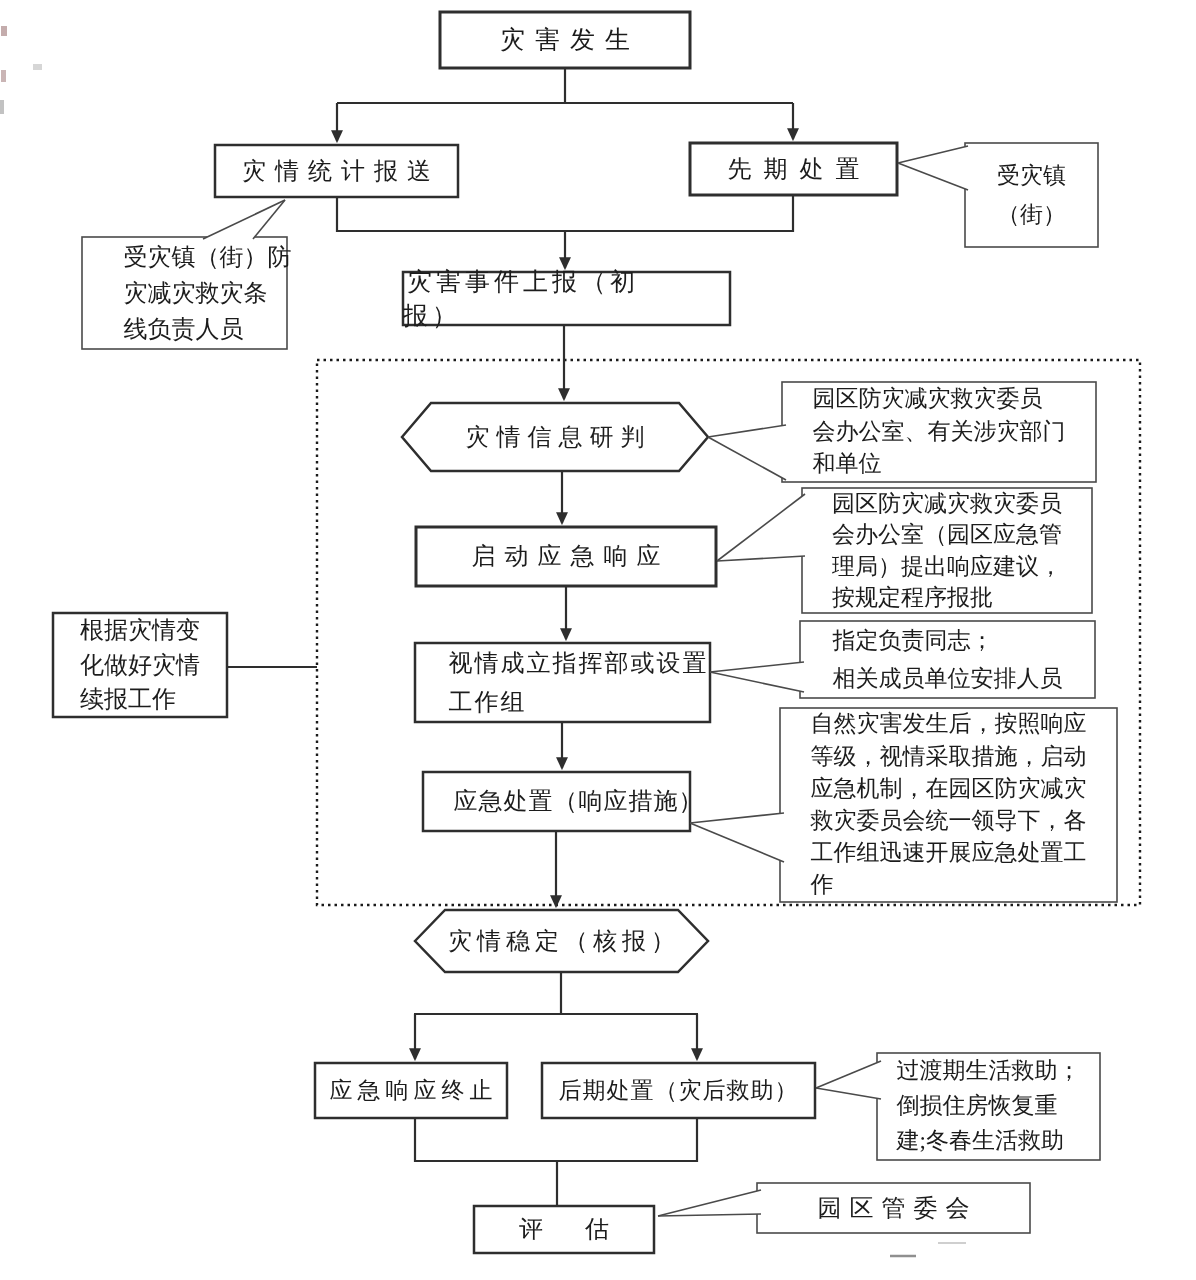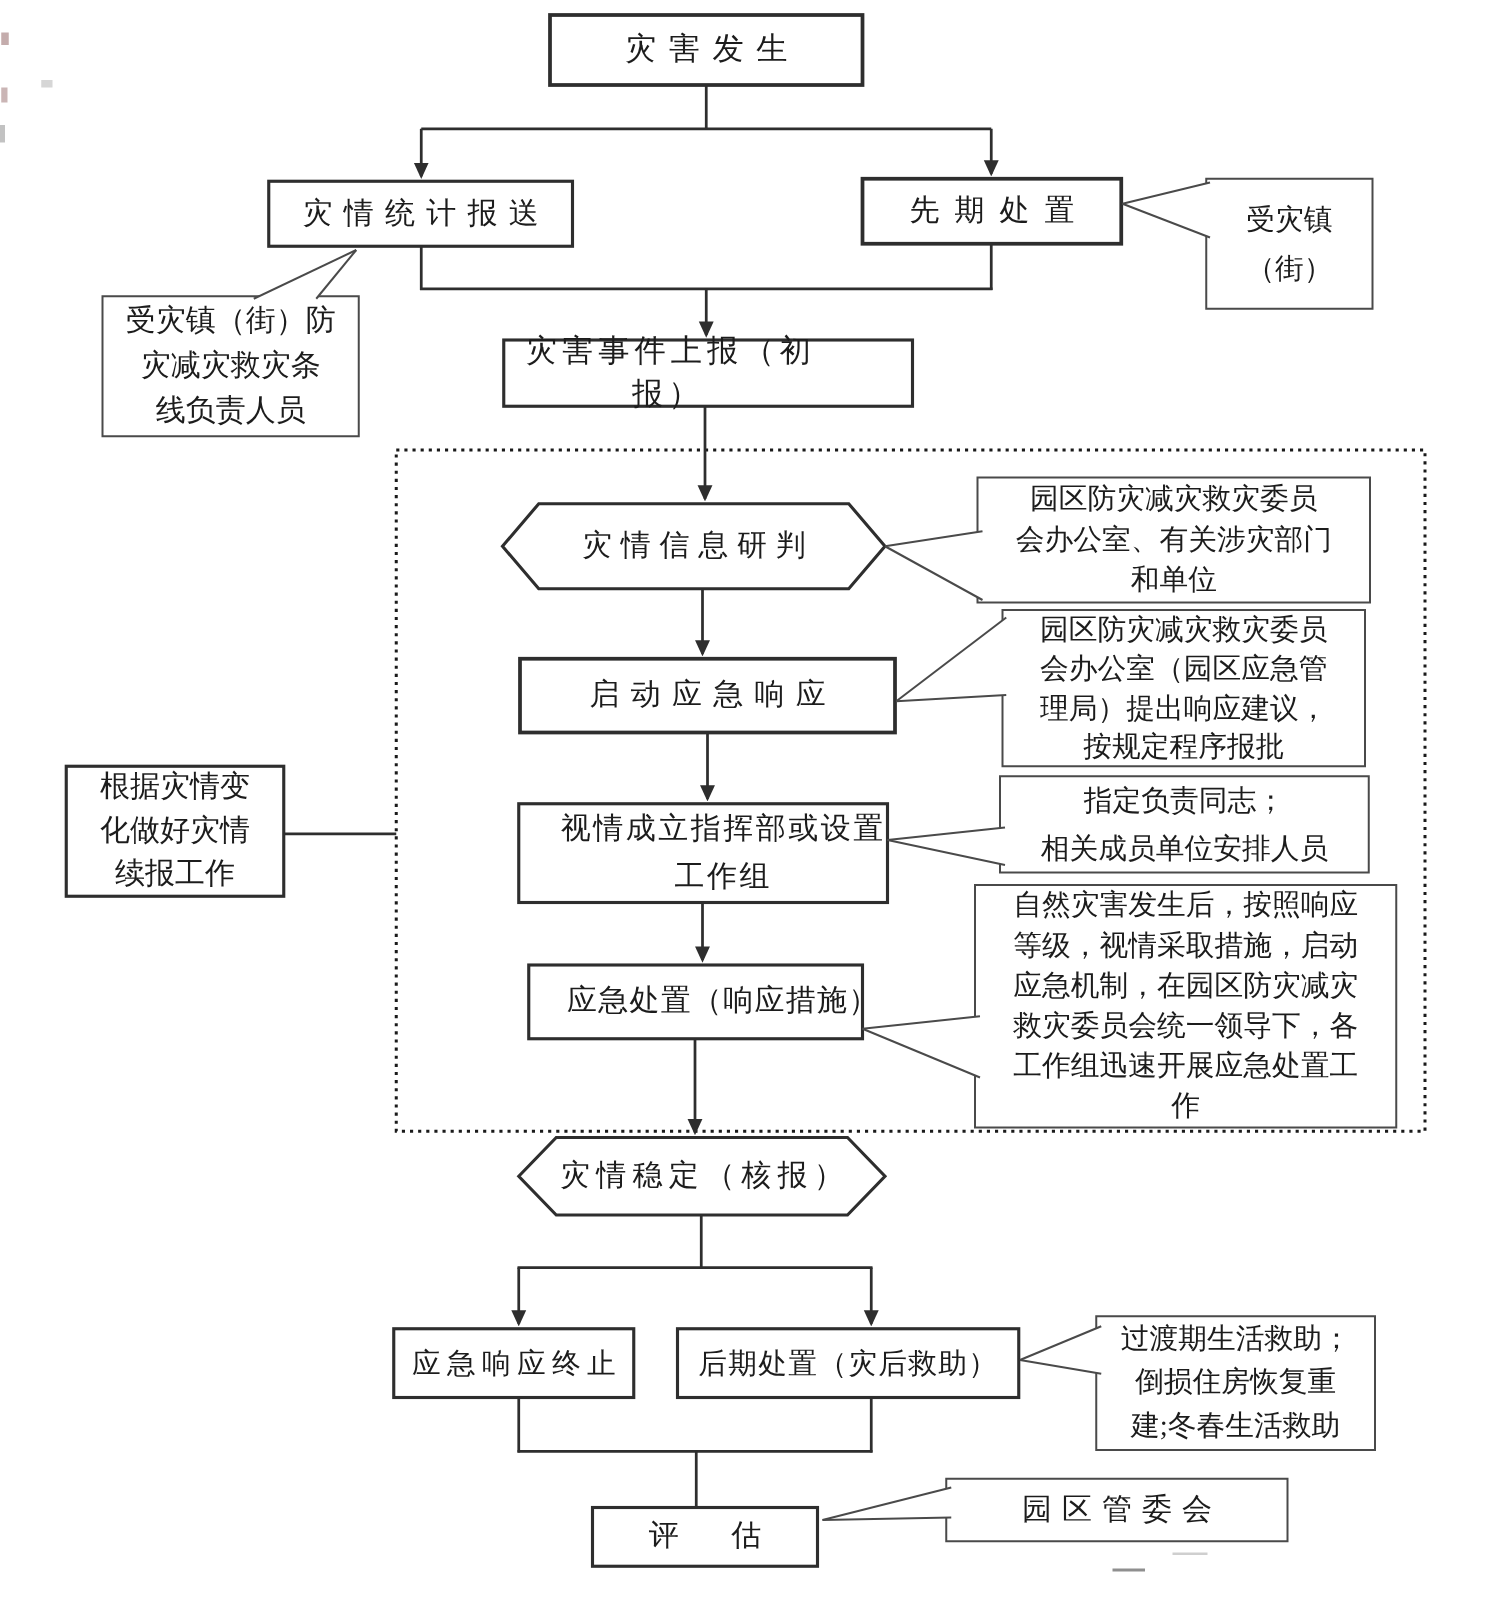--- a/index.html
+++ b/index.html
@@ -1,33 +1,33 @@
 <!DOCTYPE html>
 <html><head>
 <meta charset="utf-8">
 <style>
   html,body{margin:0;padding:0;background:#e8e8e8;}
   #page{position:relative;width:1196px;height:1280px;background:#ffffff;overflow:hidden;
         font-family:"Liberation Serif","DejaVu Serif",serif;}
   #wires{position:absolute;left:0;top:0;width:1196px;height:1280px;}
   .lbl{position:absolute;display:flex;align-items:center;justify-content:center;
-       text-align:center;color:#1c1c1c;white-space:pre-line;line-height:1.35;}
+       text-align:left;color:#1c1c1c;white-space:pre-line;line-height:1.35;}
   .fs25{font-size:25px;} .fs24{font-size:24px;} .fs23{font-size:23px;}
   .ls18{letter-spacing:18px;text-indent:18px;}
   .ls12{letter-spacing:12px;text-indent:12px;}
   .ls10{letter-spacing:10px;text-indent:10px;}
   .ls9{letter-spacing:9px;text-indent:9px;}
   .ls8{letter-spacing:8px;text-indent:8px;}
   .ls7{letter-spacing:7px;text-indent:7px;}
   .ls5{letter-spacing:5px;text-indent:5px;}
   .ls4{letter-spacing:4px;text-indent:4px;}
   .ls2{letter-spacing:2px;}
   .ls1{letter-spacing:1px;}
   .lh137{line-height:1.37;} .lh140{line-height:1.40;} .lh143{line-height:1.43;}
-  .lh145{line-height:1.45;} .lh150{line-height:1.50;} .lh152{line-height:1.52;}
+  .lh145{line-height:1.45;} .lh150{line-height:1.50;padding-left:23px;} .lh152{line-height:1.52;}
   .lh160{line-height:1.60;} .lh162{line-height:1.62;} .lh170{line-height:1.70;}
 </style>
 </head>
 <body>
 
 <div id="page">
 
   <svg id="wires" width="1196" height="1280" viewBox="0 0 1196 1280" xmlns="http://www.w3.org/2000/svg">
     <defs>
       <marker id="arrow" viewBox="0 0 12 12" markerWidth="13" markerHeight="13" refX="10" refY="6" orient="auto" markerUnits="userSpaceOnUse">

